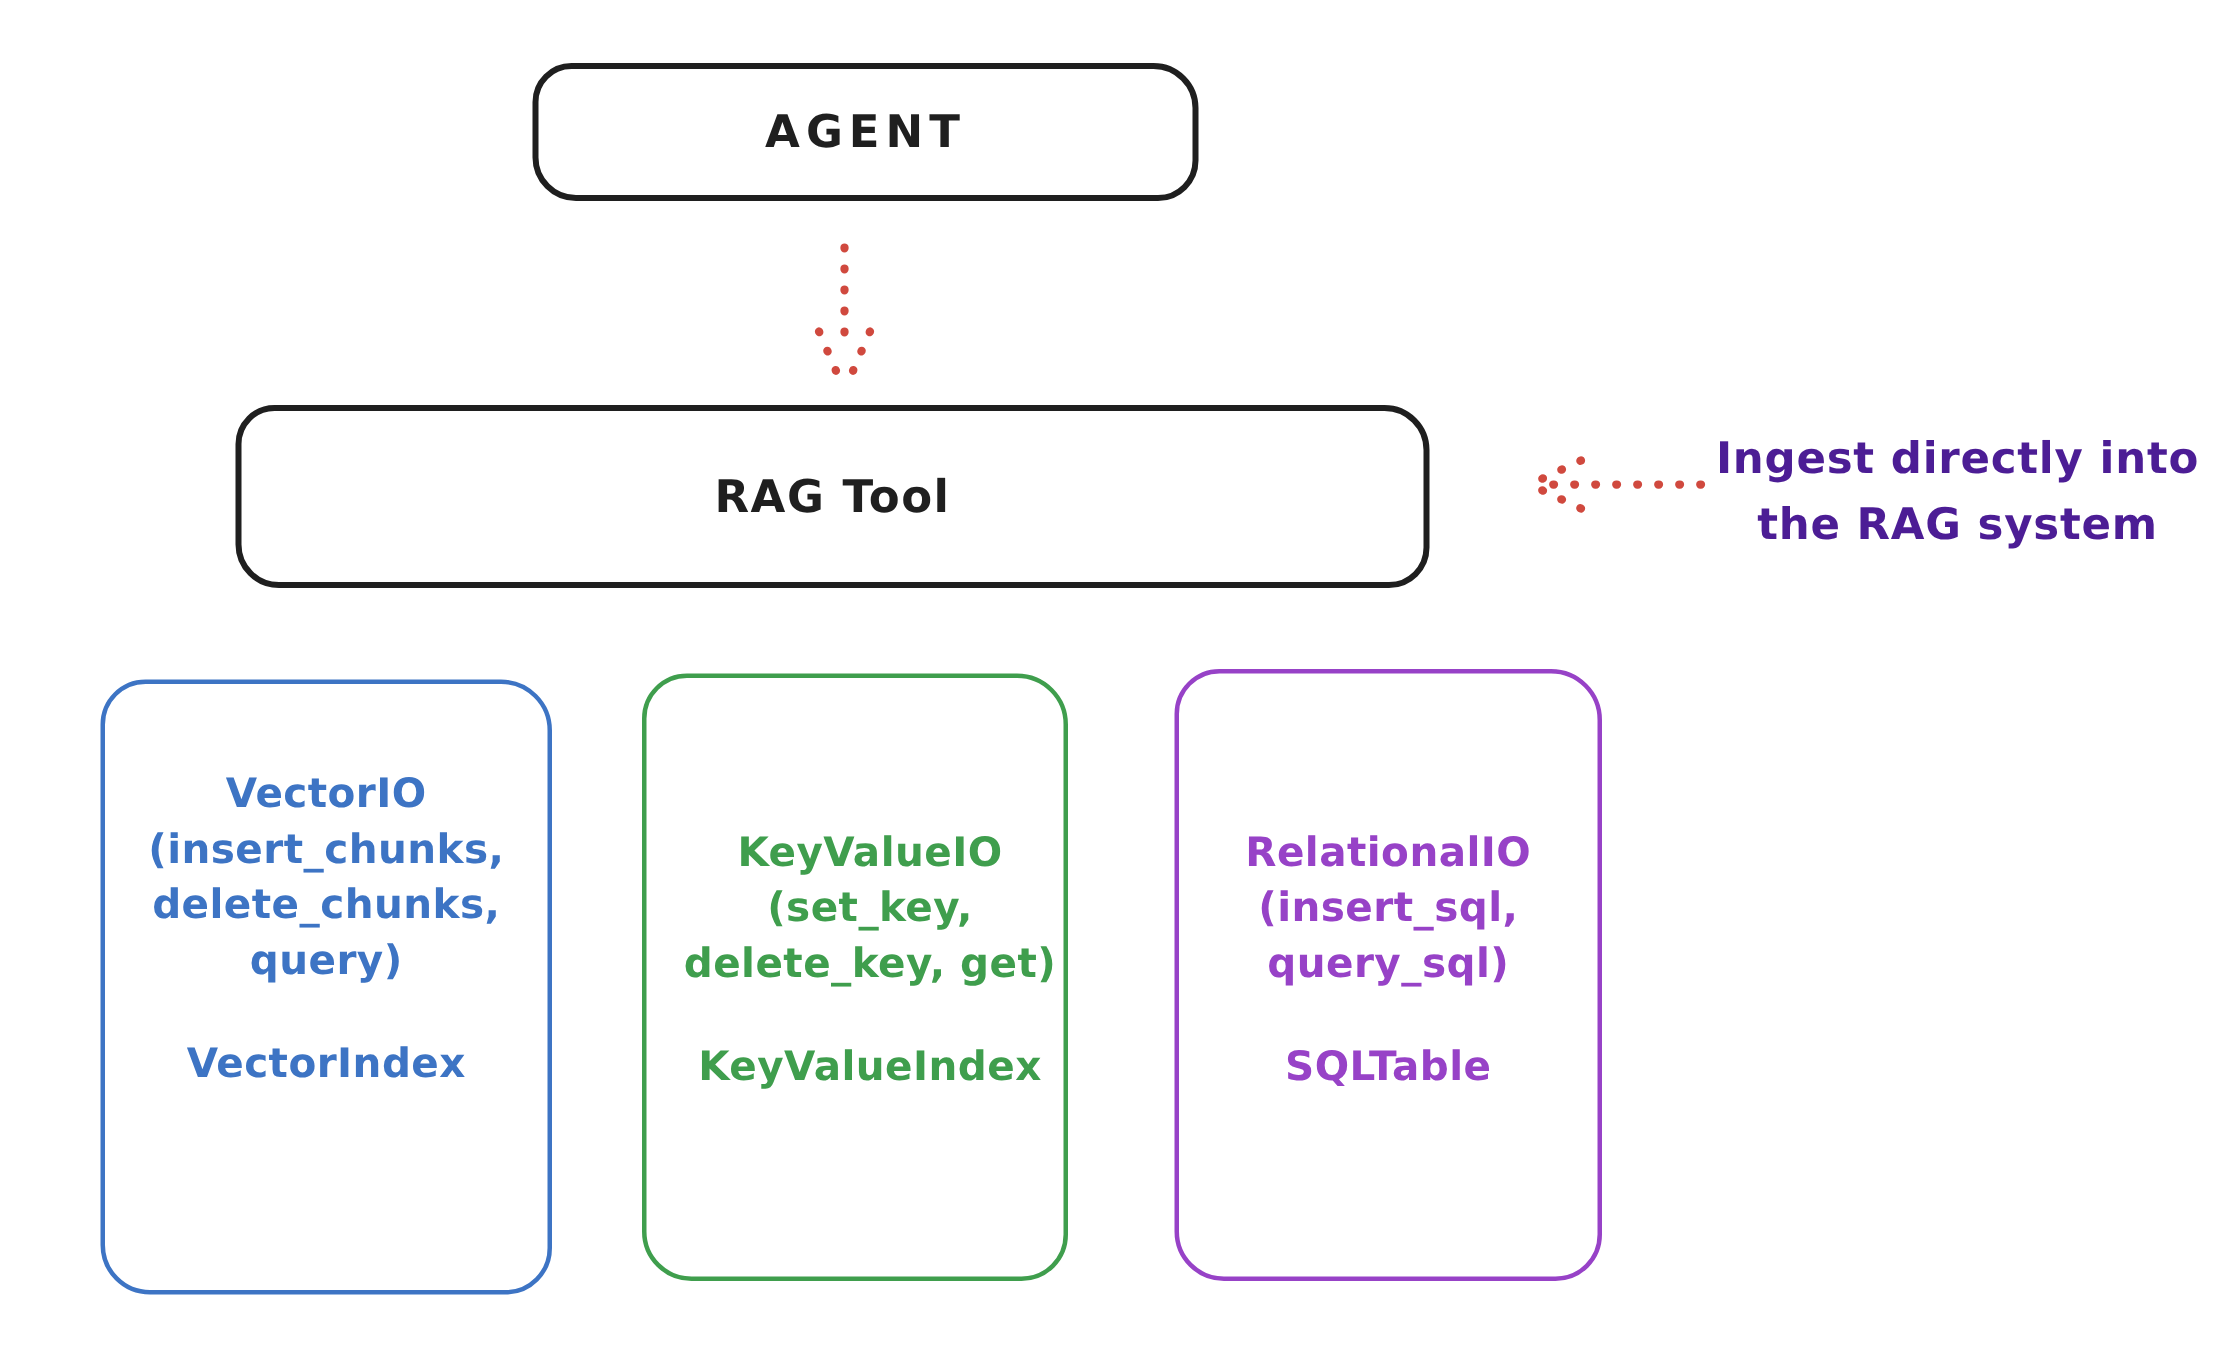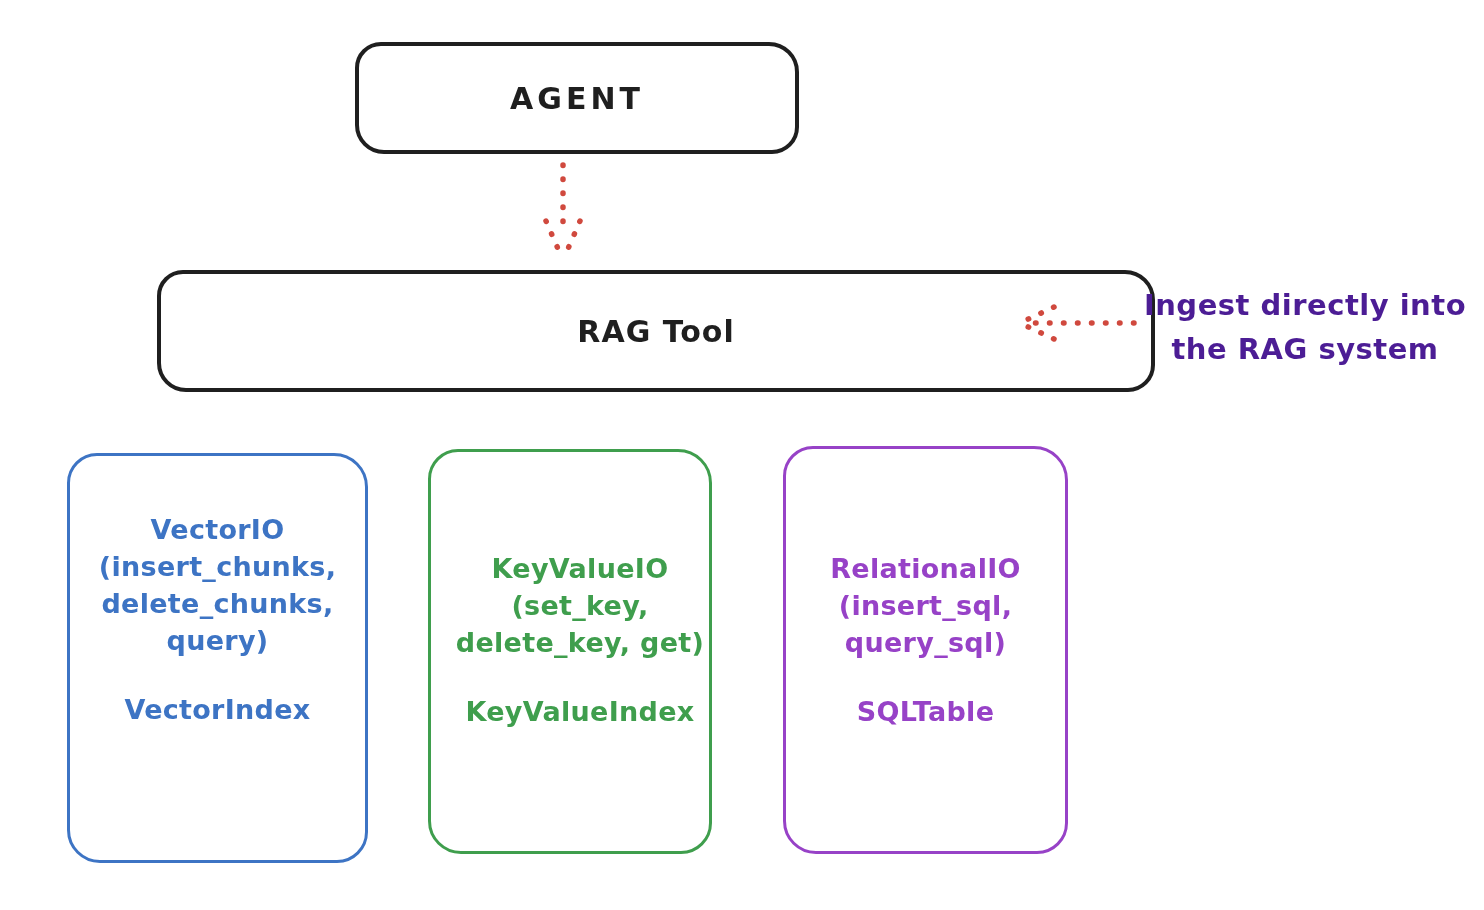--- a/index.html
+++ b/index.html
@@ -13,22 +13,22 @@
   
   .node {
     position: absolute;
     border: 4px solid #1f1f1f;
     border-radius: 26px 30px 27px 29px;
     background: #ffffff;
     display: flex; align-items: center; justify-content: center;
     color: #1f1f1f;
     font-size: 30px; font-weight: bold;
   }
-  .node-agent { left: 355px; top: 42px;  width: 444px; height: 112px; letter-spacing: 4px; }
-  .node-rag   { left: 157px; top: 270px; width: 998px; height: 122px; letter-spacing: 1px; }
+  .node-agent { left: 355px; top: 42px;  width: 444px; height: 92px; letter-spacing: 4px; }
+  .node-rag   { left: 157px; top: 270px; width: 796px; height: 122px; letter-spacing: 1px; }
 
   
   .arrow { position: absolute; overflow: visible; }
   .arrow-down { left: 539px; top: 161px; }
   .arrow-left { left: 1010px; top: 300px; }
   .arrow path {
     fill: none;
     stroke: #d0493e;
     stroke-width: 5.5;
     stroke-linecap: round;

